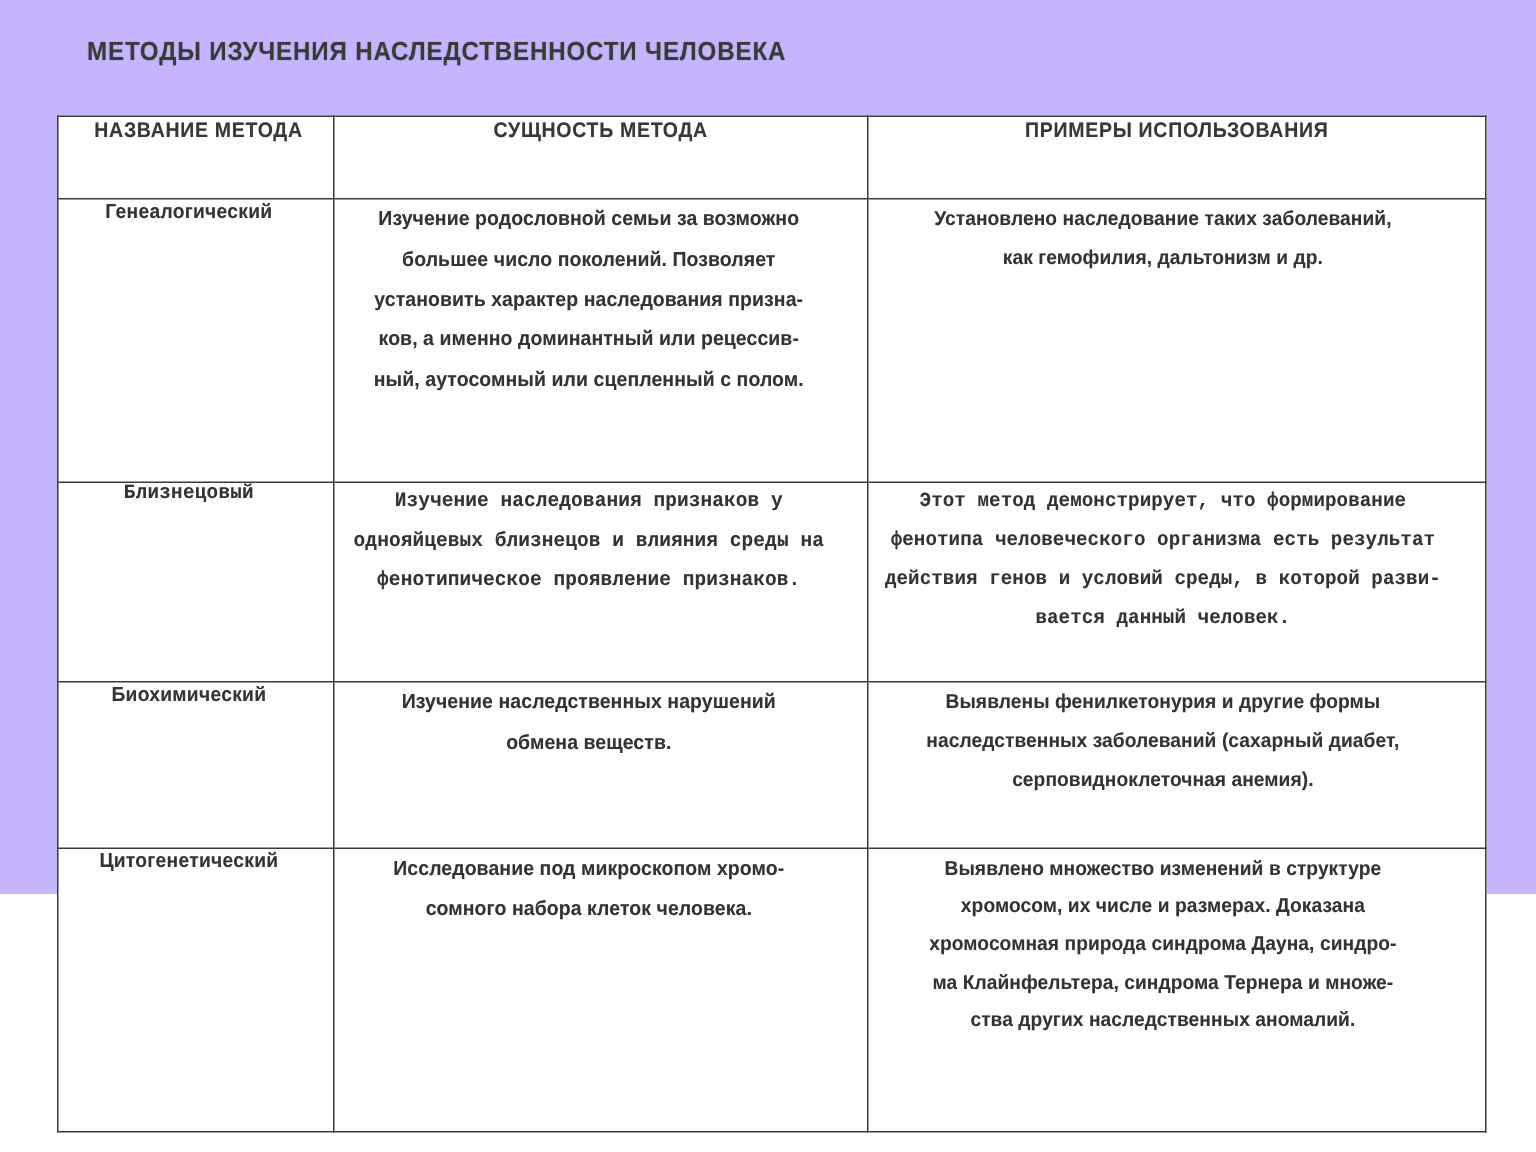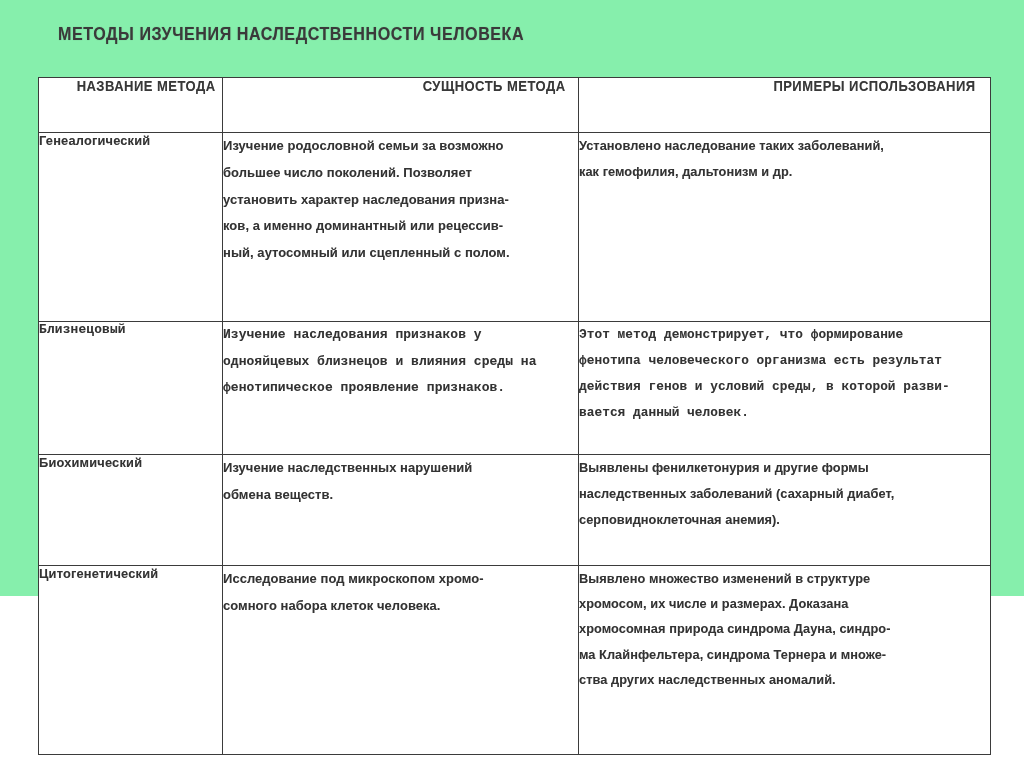--- a/index.html
+++ b/index.html
@@ -16,21 +16,21 @@
     overflow: hidden;
     position: relative;
   }
 
   #page {
     position: absolute;
     left: 0;
     top: 0;
     width: 1024px;
     height: 596px;
-    background: #86efac;
+    background: #c4b5fd;
   }
 
   
   #doc-title {
     position: absolute;
     left: 58px;
     top: 24px;
     width: 900px;
     font-size: 17.5px;
     font-weight: 700;
@@ -60,40 +60,41 @@
     background: #ffffff;
   }
 
   col.c1 { width: 184px; }
   col.c2 { width: 356px; }
   col.c3 { width: 412px; }
 
   
   .hdr-row th {
     height: 54px;
-    text-align: right;
+    text-align: center;
     vertical-align: middle;
   }
   .hdr-cell-inner {
     font-size: 14px;
     font-weight: 700;
     letter-spacing: 0.5px;
     color: #383838;
     transform: scaleX(0.93);
     transform-origin: center center;
     white-space: nowrap;
     text-shadow: 0 0 0.6px rgba(90,90,90,0.4);
   }
   .hdr-row th.col-name .hdr-cell-inner {
     padding-left: 4px;
   }
 
   
   .body-row td {
     padding: 16px 14px 16px 16px;
+    text-align: center;
   }
   .r1 td { height: 188px; }
   .r2 td { height: 132px; font-family: Liberation Mono, monospace; }
   .r3 td { height: 188px; }
   .r4 td { height: 110px; }
 
   .method-name {
     font-size: 13.5px;
     font-weight: 600;
     color: #343434;

